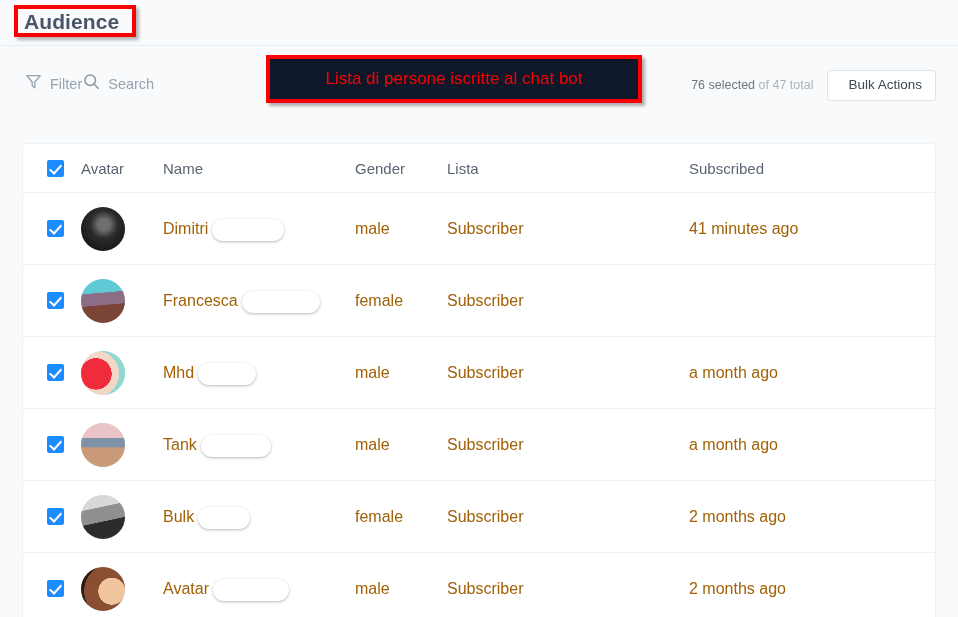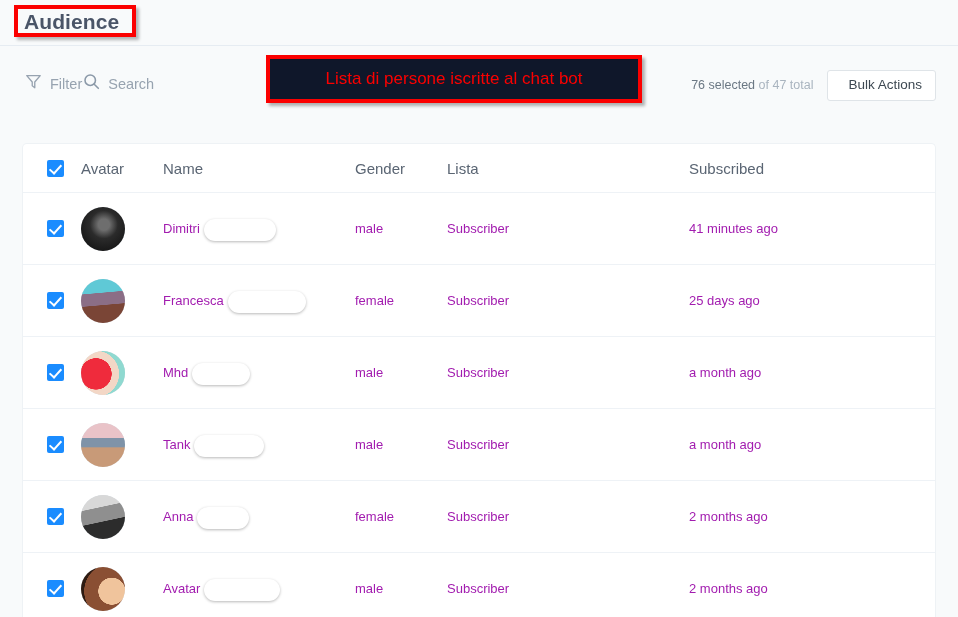--- a/index.html
+++ b/index.html
@@ -119,22 +119,22 @@
   .c-gender { width: 92px; }
   .c-status { width: 242px; }
   .c-sub    { flex: 1; }
 
   .th {
     font-size: 15px;
     color: #5a6573;
     white-space: nowrap;
   }
   .td {
-    font-size: 13px;
-    color: #a21caf;
+    font-size: 16px;
+    color: #a16207;
     white-space: nowrap;
   }
 
   
   .cb {
     width: 17px; height: 17px;
     background: #1a8cff;
     border-radius: 2px;
     position: relative;
     cursor: pointer;
@@ -287,21 +287,20 @@
             </div>
           </div>
           <div class="c-name td">
             <span class="namewrap">
               <span>Francesca</span>
               <span class="redact" style="width:78px"></span>
             </span>
           </div>
           <div class="c-gender td">female</div>
           <div class="c-status td">Subscriber</div>
-          <div class="c-sub td">25 days ago</div>
         </div>
         <div class="row data">
           <div class="c-check">
             <span class="cb"></span>
           </div>
           <div class="c-avatar">
             <div class="avatar">
               <div class="ph" style="background:radial-gradient(circle at 34% 52%, #ef2b3c 0 42%, #f3d7c6 43% 62%, #8fd9d0 63% 100%)"></div>
             </div>
           </div>
@@ -338,21 +337,21 @@
           <div class="c-check">
             <span class="cb"></span>
           </div>
           <div class="c-avatar">
             <div class="avatar">
               <div class="ph" style="background:linear-gradient(168deg, #d8d8d8 0 30%, #8f8f8f 31% 58%, #2c2c2c 59% 100%)"></div>
             </div>
           </div>
           <div class="c-name td">
             <span class="namewrap">
-              <span>Anna</span>
+              <span>Bulk</span>
               <span class="redact" style="width:52px"></span>
             </span>
           </div>
           <div class="c-gender td">female</div>
           <div class="c-status td">Subscriber</div>
           <div class="c-sub td">2 months ago</div>
         </div>
         <div class="row data">
           <div class="c-check">
             <span class="cb"></span>

